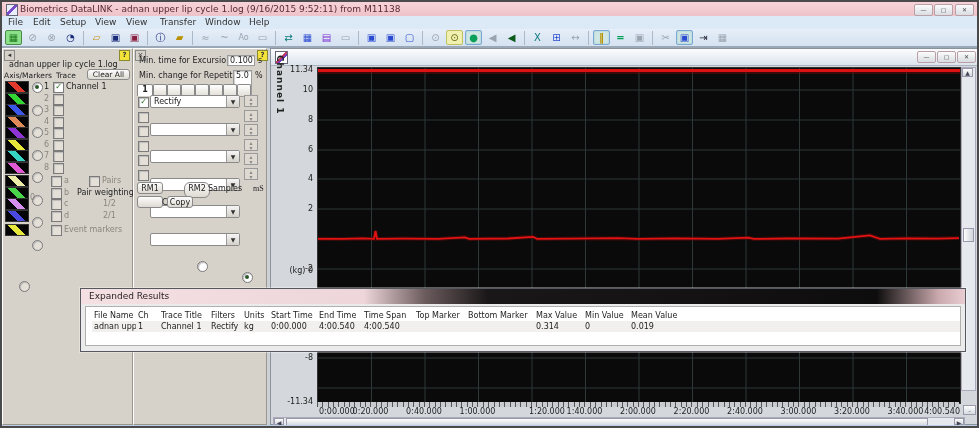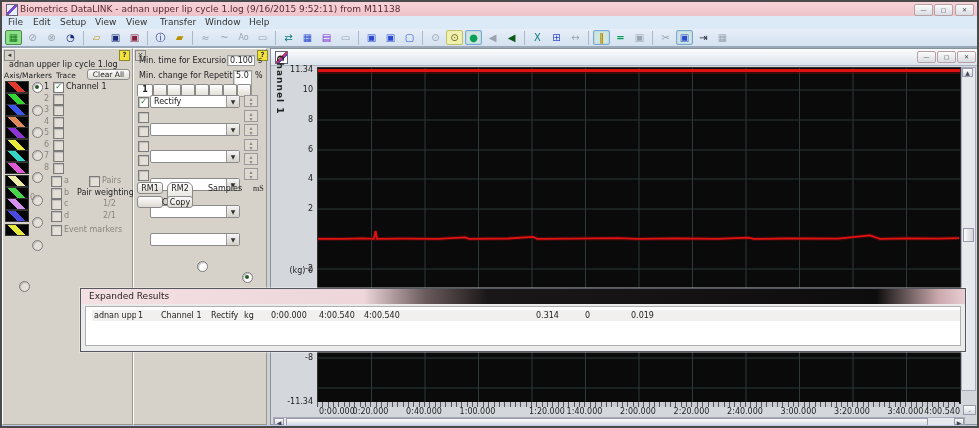--- a/index.html
+++ b/index.html
@@ -271,21 +271,21 @@
 
     <div class="ab chk dis" style="left:4px;top:106px;"></div>
     <div class="ab drop" style="left:16px;top:104px;width:90px;height:13px;"><span></span><span class="db">▼</span></div>
     <div class="ab spin" style="left:110px;top:104px;">▴<br>▾</div>
 
     <div class="ab chk dis" style="left:4px;top:120.5px;"></div>
     <div class="ab drop" style="left:16px;top:118.5px;width:90px;height:13px;"><span></span><span class="db">▼</span></div>
     <div class="ab spin" style="left:110px;top:118.5px;">▴<br>▾</div>
 
     <div class="ab btn3d" style="left:3px;top:133px;width:26px;height:12px;line-height:11px;">RM1</div>
-    <div class="ab btn3d" style="left:33px;top:133px;width:26px;height:24px;line-height:11px;border-radius:6px;">RM2</div>
+    <div class="ab btn3d" style="left:50px;top:133px;width:26px;height:16px;line-height:11px;border-radius:6px;">RM2</div>
     <div class="ab rad" style="left:63px;top:134px;"></div>
     <div class="ab lbl" style="left:74px;top:135px;">Samples</div>
     <div class="ab rad on" style="left:108px;top:134px;"></div>
     <div class="ab lbl" style="left:119px;top:135px;font-family:Liberation Serif, serif;">mS</div>
 
     <div class="ab btn3d" style="left:3px;top:147px;width:26px;height:12px;line-height:11px;padding-left:24px;">Clear</div>
     <div class="ab btn3d" style="left:33px;top:147px;width:26px;height:12px;line-height:11px;">Copy</div>
     <div class="ab drop" style="left:62px;top:147px;width:68px;height:13px;font-size:7px;padding-top:2px;"><span>Triangle-Bartlett</span><span class="db">▼</span></div>
   </div>
 
@@ -395,20 +395,35 @@
             <col style="width:48px">
             <col style="width:45px">
             <col style="width:52px">
           <col style="width:52px">
             <col style="width:68px">
             <col style="width:49px">
             <col style="width:46px">
             <col style="width:331px">
         </colgroup>
         <tbody>
+            <tr class="hdr">
+          <td>File Name</td>
+          <td>Ch</td>
+          <td>Trace Title</td>
+          <td>Filters</td>
+          <td>Units</td>
+          <td>Start Time</td>
+          <td>End Time</td>
+          <td>Time Span</td>
+          <td>Top Marker</td>
+          <td>Bottom Marker</td>
+          <td>Max Value</td>
+          <td>Min Value</td>
+          <td>Mean Value</td>
+        </tr>
         <tr class="vals">
           <td>adnan upper</td>
           <td>1</td>
           <td>Channel 1</td>
           <td>Rectify</td>
           <td>kg</td>
           <td>0:00.000</td>
           <td>4:00.540</td>
           <td>4:00.540</td>
           <td></td>

